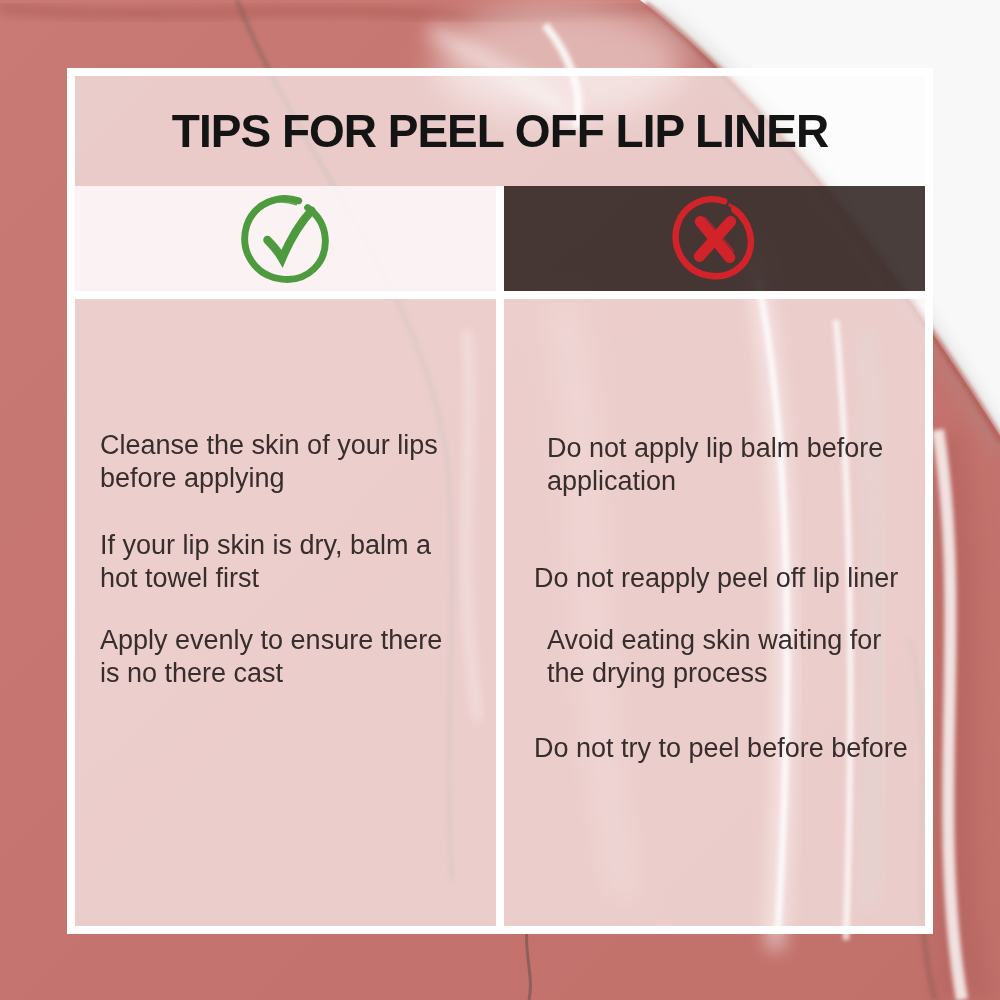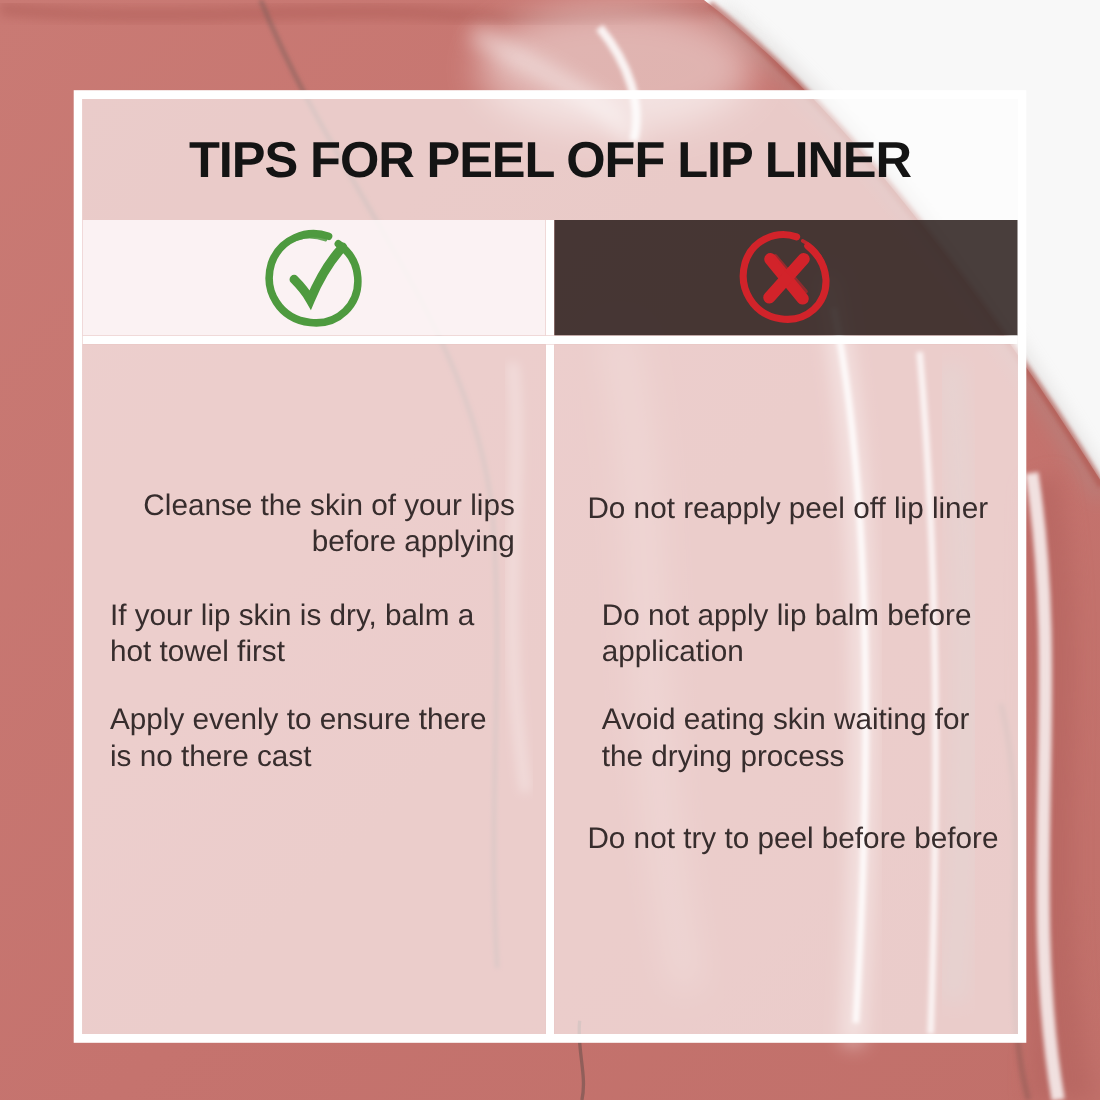--- a/index.html
+++ b/index.html
@@ -2,21 +2,21 @@
 <html><head>
 <meta charset="utf-8">
 <style>
   html,body{margin:0;padding:0;background:#e9e9e9;}
   .stage{
     position:relative;width:1000px;height:1000px;overflow:hidden;
     font-family:"Liberation Sans","DejaVu Sans",sans-serif;
   }
   .bg{position:absolute;left:0;top:0;width:1000px;height:1000px;display:block;}
   .card{
-    position:absolute;left:67px;top:82px;width:866px;height:866px;
+    position:absolute;left:67px;top:68px;width:866px;height:866px;
     border:8px solid #ffffff;box-sizing:border-box;
     display:flex;flex-direction:column;
   }
   .title-band{
     height:110px;flex:0 0 110px;background:rgba(255,255,255,0.62);
     display:flex;align-items:center;justify-content:center;
   }
   .title{
     margin:0;font-size:46px;font-weight:bold;letter-spacing:-1px;
     color:#141414;white-space:nowrap;
@@ -27,21 +27,21 @@
   .hcell.dont{background:rgba(62,50,48,0.94);}
   .vdiv{width:8px;flex:0 0 8px;background:#ffffff;}
   .hgap{height:8px;flex:0 0 8px;background:#ffffff;}
   .body-row{flex:1 1 auto;display:flex;}
   .bcell{width:421px;box-sizing:border-box;background:rgba(255,252,252,0.66);}
   .dos-tips{padding:130px 28px 0 25px;}
   .donts-tips{padding:133px 12px 0 30px;}
   .tip{
     margin:0 0 29px 0;font-size:27px;line-height:33px;color:#372d2d;
   }
-  .dos-tips .tip:nth-of-type(1){margin-bottom:34px;text-align:right;}
+  .dos-tips .tip:nth-of-type(1){margin-bottom:34px;}
   .dos-tips .tip:nth-of-type(3){margin-bottom:42px;}
   .donts-tips .tip:nth-of-type(1){margin-bottom:64px;}
   .donts-tips .tip:nth-of-type(3){margin-bottom:42px;}
   .tip.ind{padding-left:13px;}
   .icon-check{width:98px;height:98px;}
   .icon-cross{width:92px;height:92px;}
 </style>
 </head>
 <body>
 
@@ -132,21 +132,21 @@
     <div class="hgap"></div>
 
     <div class="body-row">
       <div class="bcell dos-tips">
         <p class="tip">Cleanse the skin of your lips before applying</p>
         <p class="tip">If your lip skin is dry, balm a hot towel first</p>
         <p class="tip">Apply evenly to ensure there is no there cast</p>
       </div>
       <div class="vdiv"></div>
       <div class="bcell donts-tips">
+        <p class="tip ind">Do not apply lip balm before application</p>
         <p class="tip">Do not reapply peel off lip liner</p>
-        <p class="tip ind">Do not apply lip balm before application</p>
         <p class="tip ind">Avoid eating skin waiting for the drying process</p>
         <p class="tip">Do not try to peel before before</p>
       </div>
     </div>
 
   </div>
 </div>
 
 </body></html>

